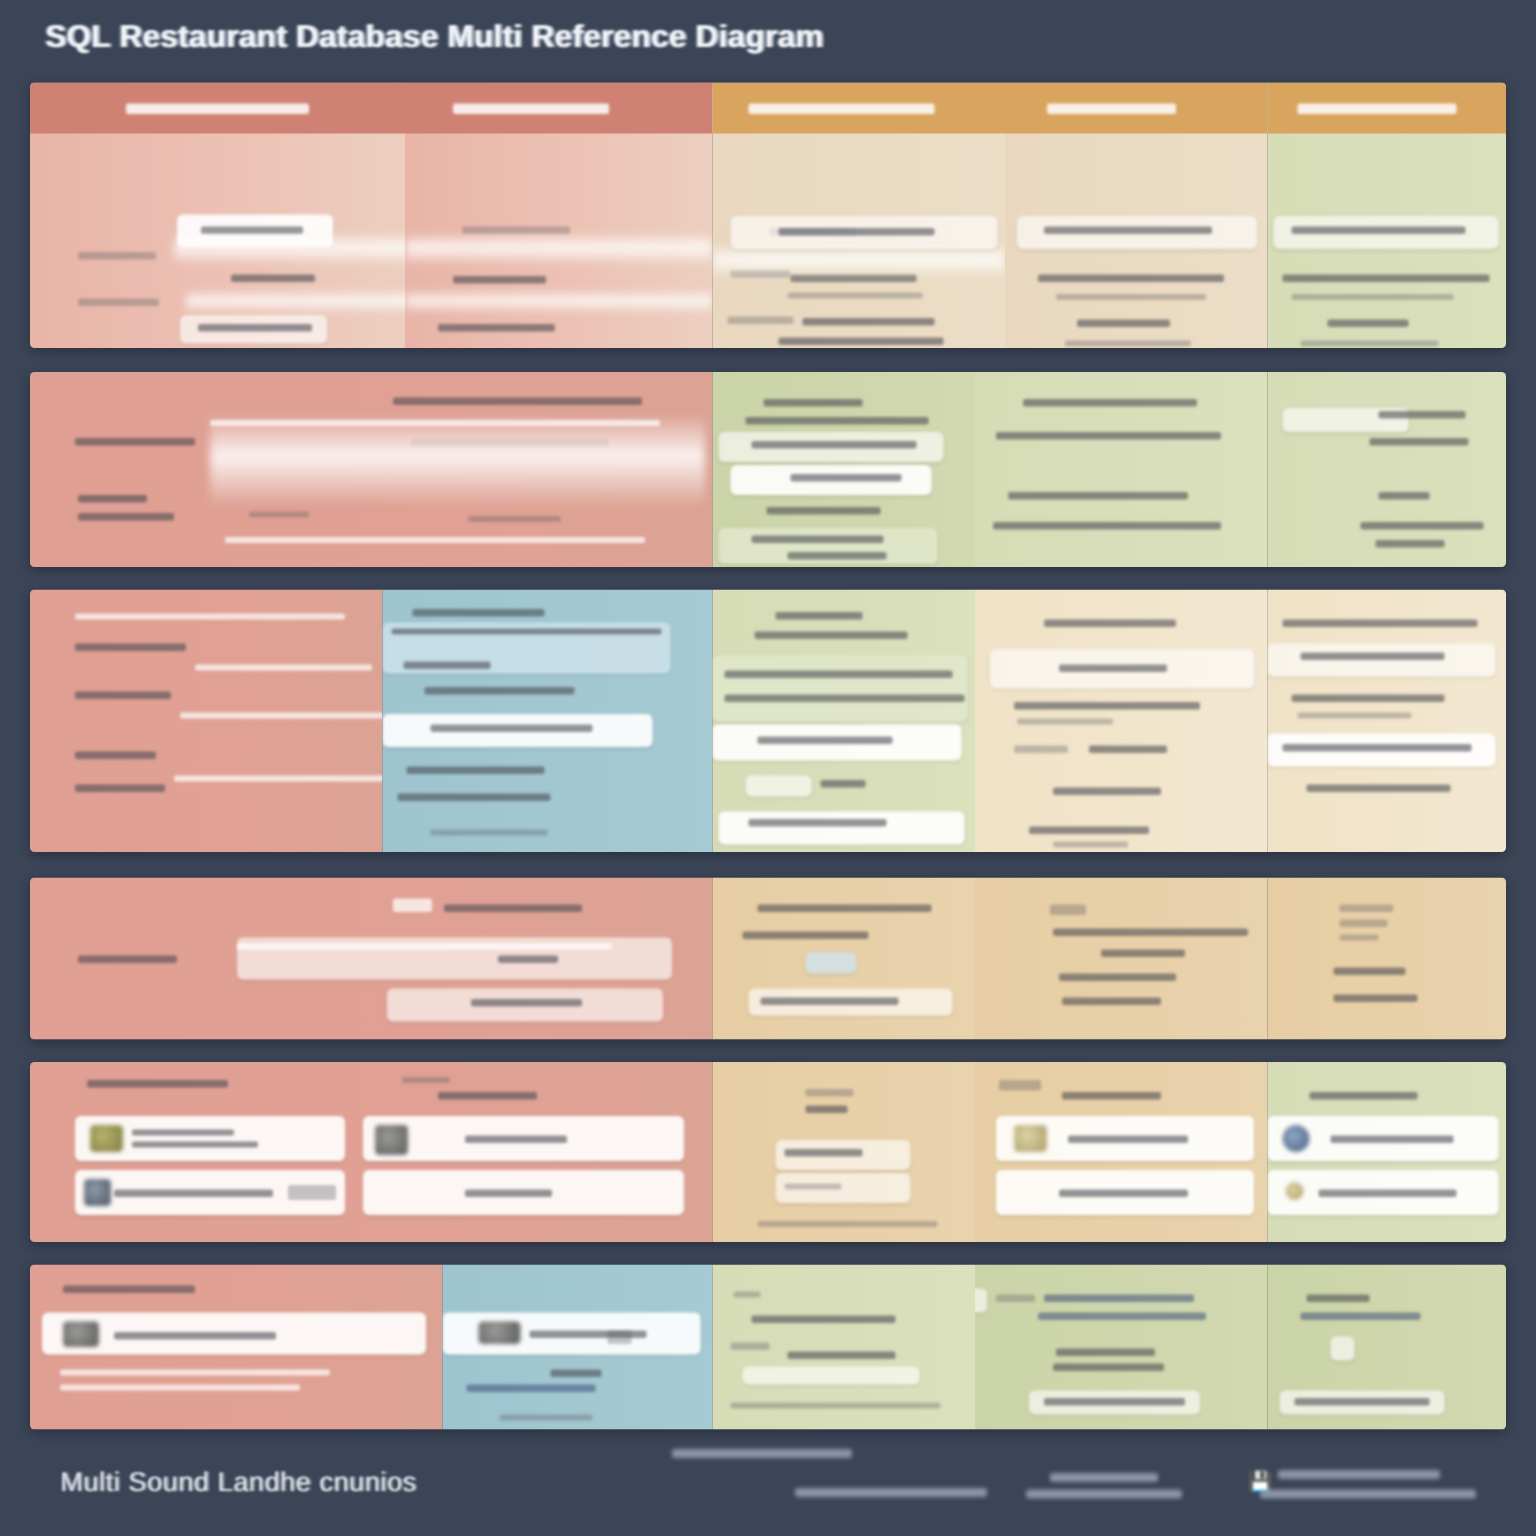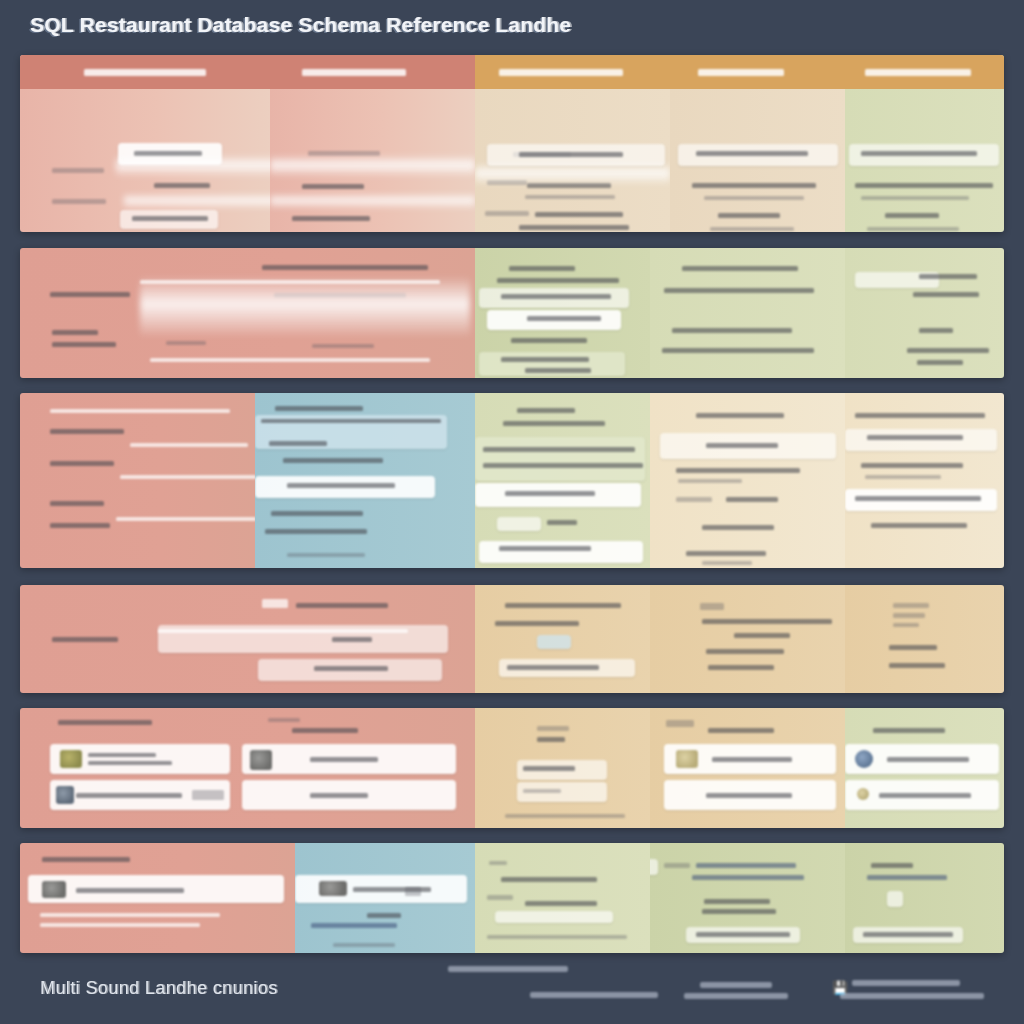--- a/index.html
+++ b/index.html
@@ -97,21 +97,21 @@
     font-size:18px;color:#dfe4ec;letter-spacing:.4px;
     text-shadow:1.4px 0 0 rgba(255,255,255,.45);
     filter:blur(.7px);white-space:nowrap;
   }
   .foot-t{position:absolute;height:6px;border-radius:2px;background:rgba(205,214,228,.55);filter:blur(1.3px);}
   .foot-icon{position:absolute;filter:blur(1px);color:#ccd5e2;font-size:13px;}
 </style>
 </head>
 <body>
 
-<div id="title">SQL Restaurant Database Schema Reference Landhe</div>
+<div id="title">SQL Restaurant Database Multi Reference Diagram</div>
 
 <div class="band" style="top:55px;height:177px;">
 
   <div class="col c-terra-l" style="width:250px;">
     <div class="hdr terra"></div>
     <div class="t h blur1" style="left:64px;top:14px;width:122px;"></div>
 
     <div class="card blur1" style="left:98px;top:88px;width:104px;height:22px;"></div>
     <div class="t blur1" style="left:114px;top:96px;width:68px;height:5px;"></div>
 

